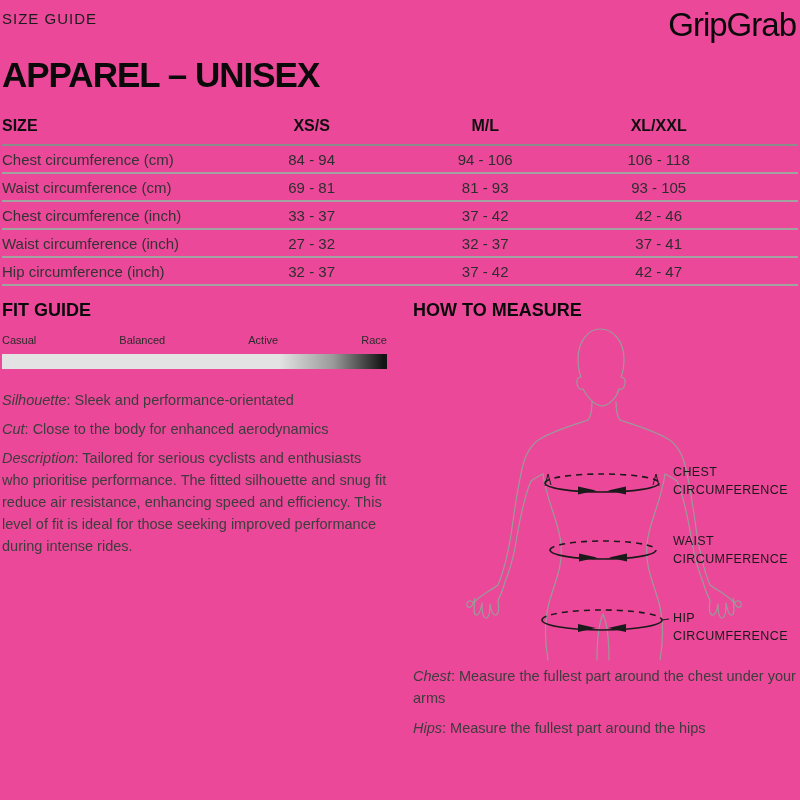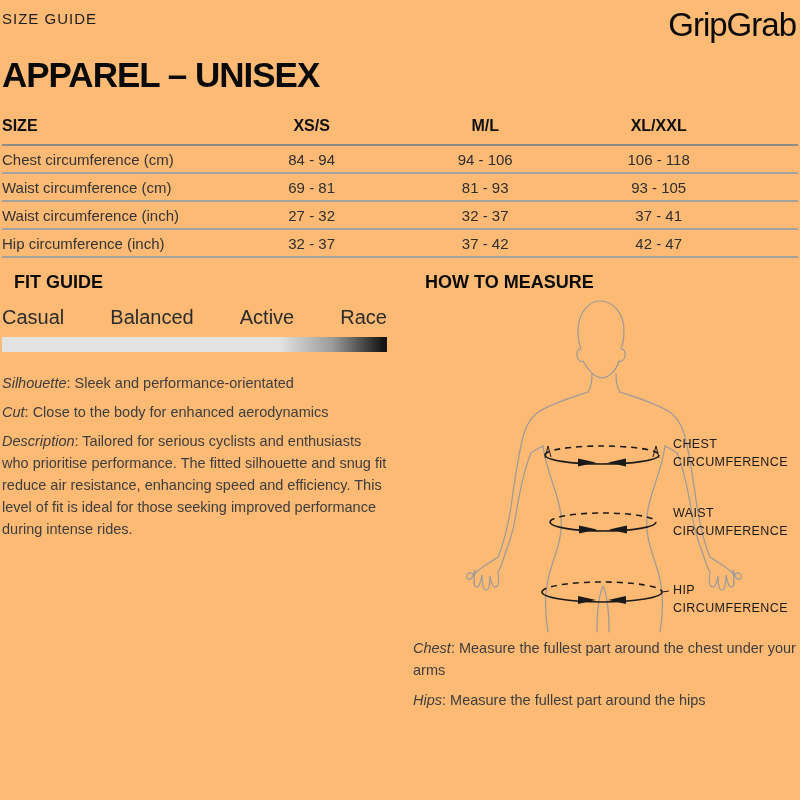--- a/index.html
+++ b/index.html
@@ -1,21 +1,21 @@
 <!DOCTYPE html>
 <html><head>
 <meta charset="utf-8">
 <style>
   * { margin: 0; padding: 0; box-sizing: border-box; }
   html, body { background: #ffffff; }
   .page {
     position: relative;
     width: 800px;
     height: 800px;
-    background: #fdba74;
+    background: #ec4899;
     font-family: "Liberation Sans", sans-serif;
     color: #1a1a1a;
     overflow: hidden;
     padding: 8px 2px 0 2px;
   }
   
   .topbar { display: flex; justify-content: space-between; align-items: flex-start; }
   .eyebrow { font-size: 15px; letter-spacing: 1px; font-weight: 400; color: #1c1c1c; padding-top: 2px; }
   .brand { font-size: 33px; font-weight: 400; letter-spacing: -1px; color: #0a0a0a; line-height: 1; padding-right: 2px; }
   
@@ -39,23 +39,23 @@
   table.size-table td {
     text-align: center; height: 28px; vertical-align: middle;
     border-bottom: 2px solid #a2a2a2;
   }
   table.size-table td.left { text-align: left; color: #333333; }
   table.size-table tr.section-end td { border-bottom: 3px solid #141414; }
   
   .columns { display: flex; margin-top: 14px; }
   .col-left { width: 385px; flex: none; }
   .col-right { margin-left: 26px; flex: 1; min-width: 0; }
-  .section-heading { font-size: 18px; font-weight: 800; letter-spacing: 0; color: #0a0a0a; margin-left: 12px; }
-  
-  .scale-labels { display: flex; justify-content: space-between; margin-top: 13px; font-size: 20px; color: #2b2b2b; }
+  .section-heading { font-size: 18px; font-weight: 800; letter-spacing: 0; color: #0a0a0a; }
+  
+  .scale-labels { display: flex; justify-content: space-between; margin-top: 13px; font-size: 11px; color: #2b2b2b; }
   .scale-bar {
     margin-top: 8px; height: 15px; width: 100%;
     background: linear-gradient(to right, #e3e3e3 0%, #e3e3e3 72%, #9a9a9a 86%, #141414 99%);
   }
   .attr-block { margin-top: 20px; }
   .attr-line { font-size: 14.5px; line-height: 22px; color: #3d3d3d; margin-bottom: 7px; }
   .attr-line i { font-style: italic; }
   
   .measure-svg { display: block; margin-left: 14px; margin-top: 2px; }
   .measure-instructions { margin-top: 4px; }
@@ -103,20 +103,27 @@
         <td></td>
       </tr>
       <tr>
         <td class="left">Waist circumference (cm)</td>
         <td>69 - 81</td>
         <td>81 - 93</td>
         <td>93 - 105</td>
         <td></td>
       </tr>
       <tr>
+        <td class="left">Chest circumference (inch)</td>
+        <td>33 - 37</td>
+        <td>37 - 42</td>
+        <td>42 - 46</td>
+        <td></td>
+      </tr>
+      <tr>
         <td class="left">Waist circumference (inch)</td>
         <td>27 - 32</td>
         <td>32 - 37</td>
         <td>37 - 41</td>
         <td></td>
       </tr>
       <tr>
         <td class="left">Hip circumference (inch)</td>
         <td>32 - 37</td>
         <td>37 - 42</td>

